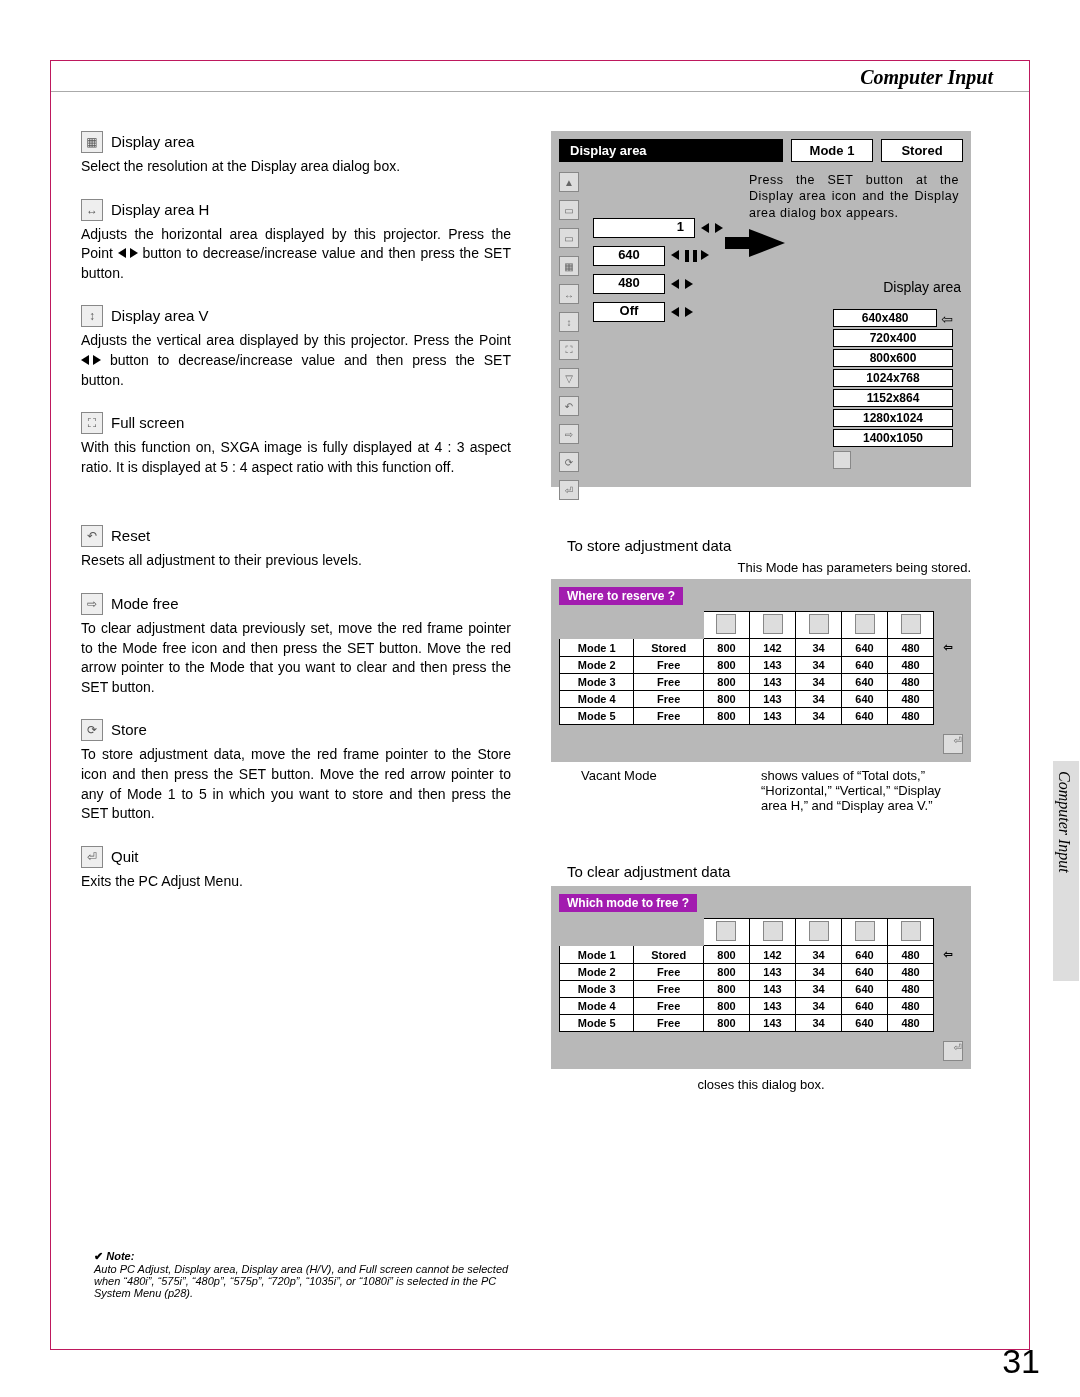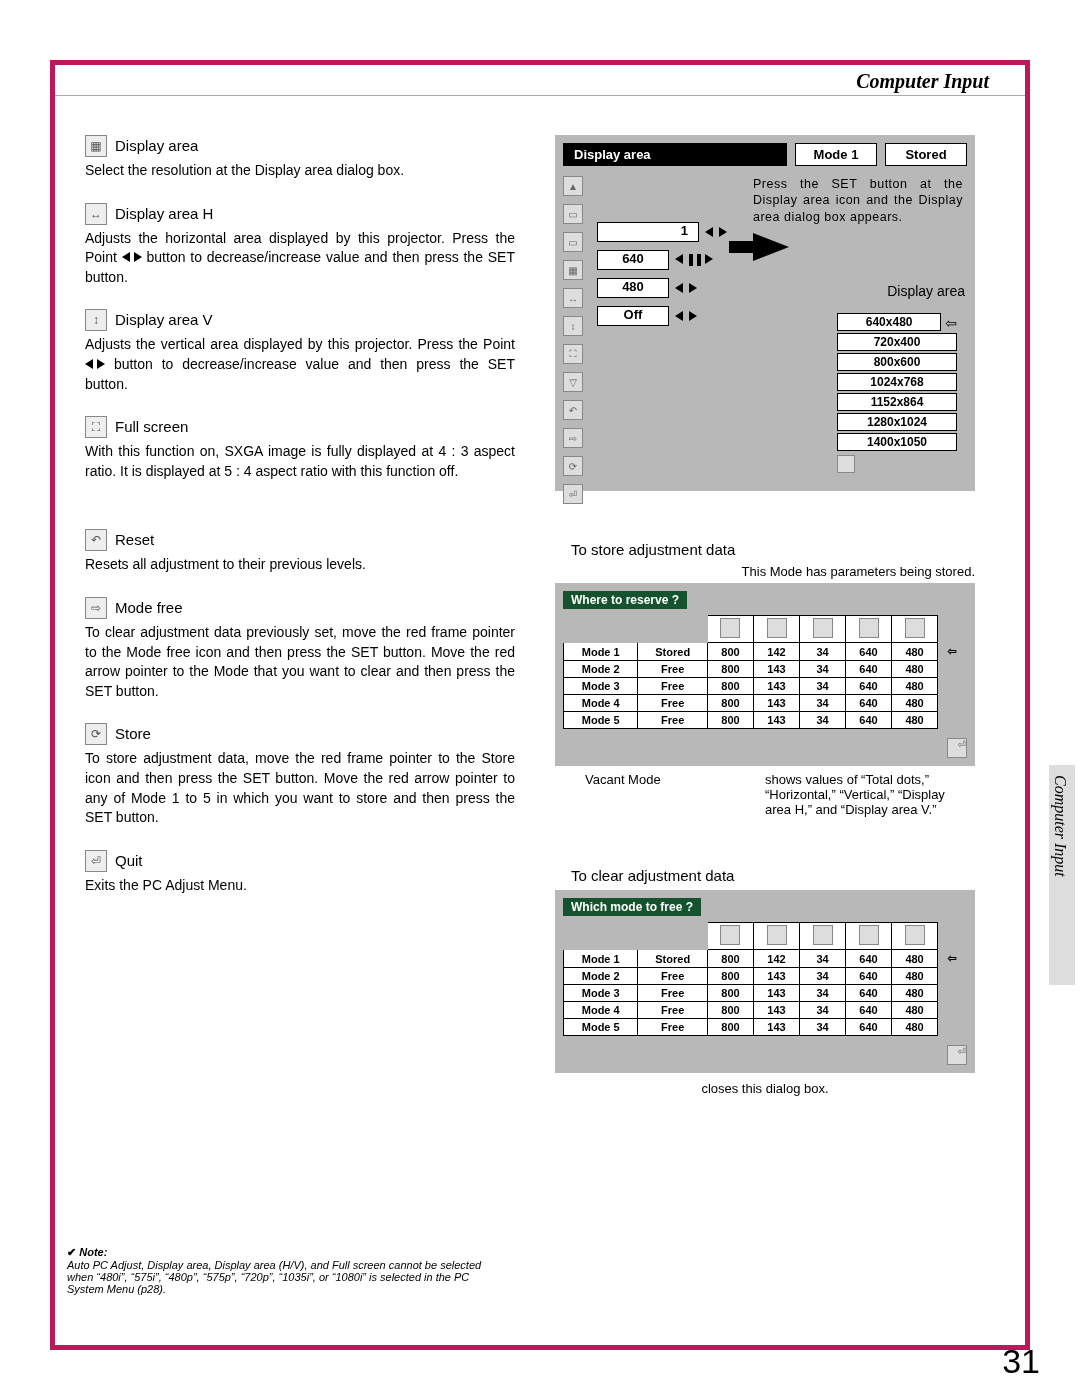--- a/index.html
+++ b/index.html
@@ -11,21 +11,21 @@
     color: #000;
   }
   .page {
     position: relative;
     width: 1080px;
     height: 1397px;
     box-sizing: border-box;
     padding: 60px 50px 40px 50px;
   }
   .outer-frame {
-    border: 5px solid #be185d;
+    border: 1px solid #be185d;
     height: 1290px;
     position: relative;
     padding: 0 30px;
     box-sizing: border-box;
   }
   .section-header {
     position: absolute;
     top: 5px;
     right: 30px;
     font-style: italic;
@@ -130,21 +130,21 @@
   .big-arrow::before{
     content:"";position:absolute;left:-60px;top:-6px;width:24px;height:12px;background:#000;
   }
   
   .heading-sm { font-size:15px; margin-bottom:6px;margin-left:16px; }
   .sub-annot { font-size:13px; text-align:right; margin-bottom:4px;}
   .tbl {
     background:#b8b8b8; padding:8px;
   }
   .tbl-title {
-    background:#14532d;color:#fff;font-weight:bold;padding:2px 8px;font-size:12px;display:inline-block;margin-bottom:6px;
+    background:#a21caf;color:#fff;font-weight:bold;padding:2px 8px;font-size:12px;display:inline-block;margin-bottom:6px;
   }
   .tbl table { border-collapse:collapse; width:100%; }
   .tbl th, .tbl td {
     background:#fff; border:1px solid #000; font-size:11px; text-align:center; padding:2px 4px; font-weight:bold;
   }
   .tbl th { background:#fff; }
   .tbl-hdr-icon { width:18px;height:18px;border:1px solid #888;background:#ddd;display:inline-block;}
   .tbl-arrow-cell { background:#b8b8b8!important; border:1px solid #b8b8b8!important; }
   .tbl-footer { text-align:right; padding-top:6px;}
   .tbl-footer .small-icon{display:inline-block;}
@@ -164,21 +164,21 @@
     position:relative;
     left: 20px; top: 10px;
     font-style: italic;
     font-family: Georgia, serif;
     font-size:16px;
     white-space:nowrap;
   }
   .note-block {
     position:absolute;
     bottom: 50px;
-    left: 12px;
+    left: 43px;
     width: 440px;
     font-size: 11px;
     font-style: italic;
   }
   .note-head { font-weight:bold; font-style:italic;}
   .checkmark { font-style:normal; font-weight:bold; }
   .page-number {
     position:absolute;
     right: 40px;
     bottom: 16px;

